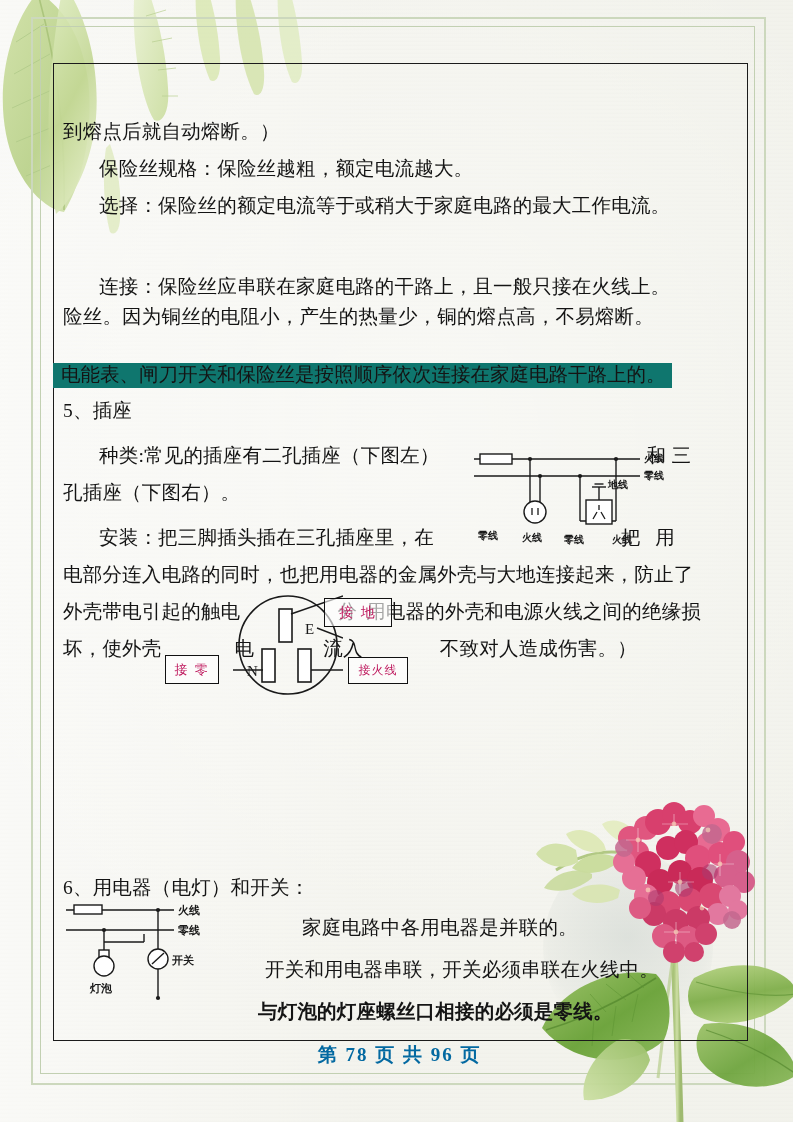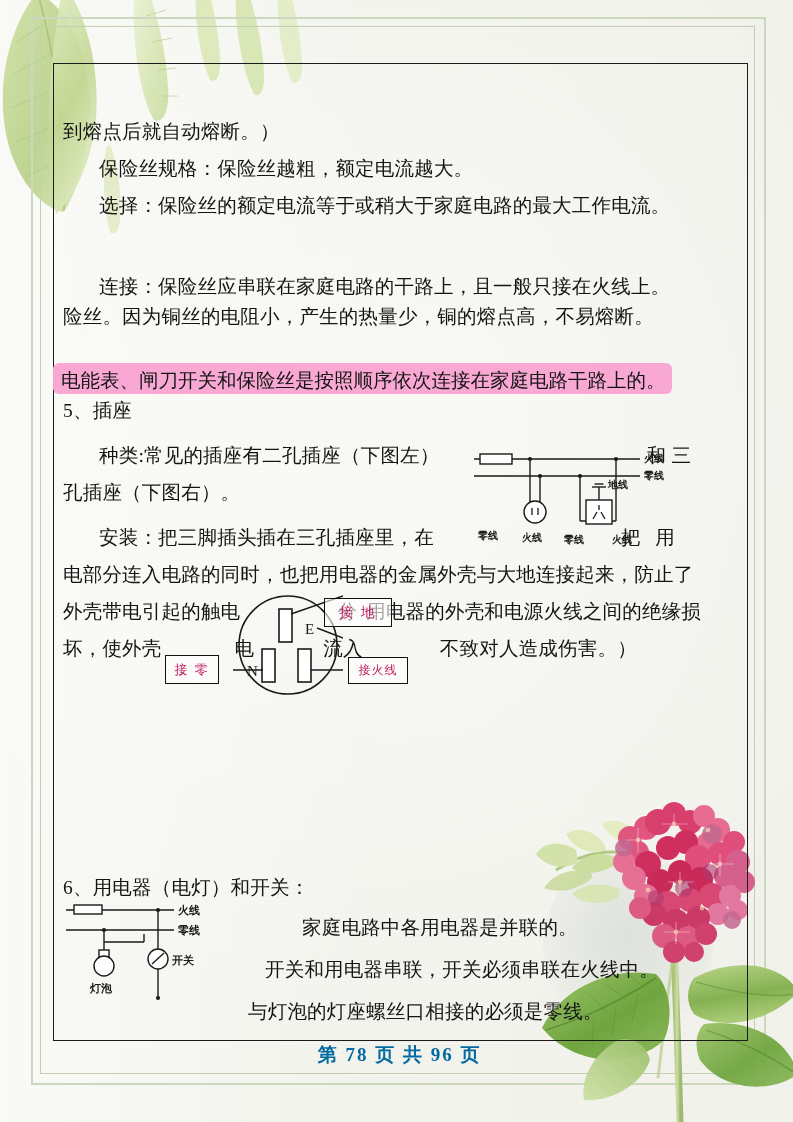--- a/index.html
+++ b/index.html
@@ -55,22 +55,22 @@
     position:absolute;left:0;width:693px;
     font-size:19.5px;line-height:19.5px;
     letter-spacing:.2px;white-space:nowrap;
   }
   .pad{padding-left:10px;}
   .indent{padding-left:46px;}
   .hlline{
     position:absolute;left:0;width:693px;height:26px;
   }
   .hlline .hlbox{
-    display:inline-block;background:#f9a8d4;padding:8px 6px 3px 8px;
-    font-size:19.5px;line-height:20px;border-radius:6px;
+    display:inline-block;background:#0f766e;padding:2px 6px 3px 8px;
+    font-size:19.5px;line-height:20px;
   }
 
   
   .cbox{
     position:absolute;border:1.4px solid #111;background:rgba(255,255,255,.62);
     display:flex;align-items:center;justify-content:center;
     font-size:14px;color:#be185d;letter-spacing:2px;
     font-family:"Liberation Serif",serif;
   }
 
@@ -340,21 +340,21 @@
     <span class="pad" style="display:inline-block;">坏，使外壳</span>
     <span style="display:inline-block;margin-left:68px;">电</span>
     <span style="display:inline-block;margin-left:64px;">流入</span>
     <span style="display:inline-block;margin-left:72px;">不致对人造成伤害。）</span>
   </div>
 
   <div class="ln pad" style="top:815px;">6、用电器（电灯）和开关：</div>
 
   <div class="ln" style="top:855px;left:212px;width:460px;margin-left:37px;">家庭电路中各用电器是并联的。</div>
   <div class="ln" style="top:897px;left:212px;width:460px;">开关和用电器串联，开关必须串联在火线中。</div>
-  <div class="ln" style="top:939px;left:195px;width:460px;">与灯泡的灯座螺丝口相接的必须是零线。</div>
+  <div class="ln" style="top:939px;left:205px;width:460px;font-weight:bold;">与灯泡的灯座螺丝口相接的必须是零线。</div>
 
 </div>
 
 <div class="diagram" style="left:468px;top:443px;">
 <svg width="215" height="105" viewBox="0 0 215 105">
   <g stroke="#1a1a1a" stroke-width="1.4" fill="none">
 
     <line x1="6" y1="16" x2="172" y2="16"></line>
 
     <line x1="6" y1="33" x2="172" y2="33"></line>

